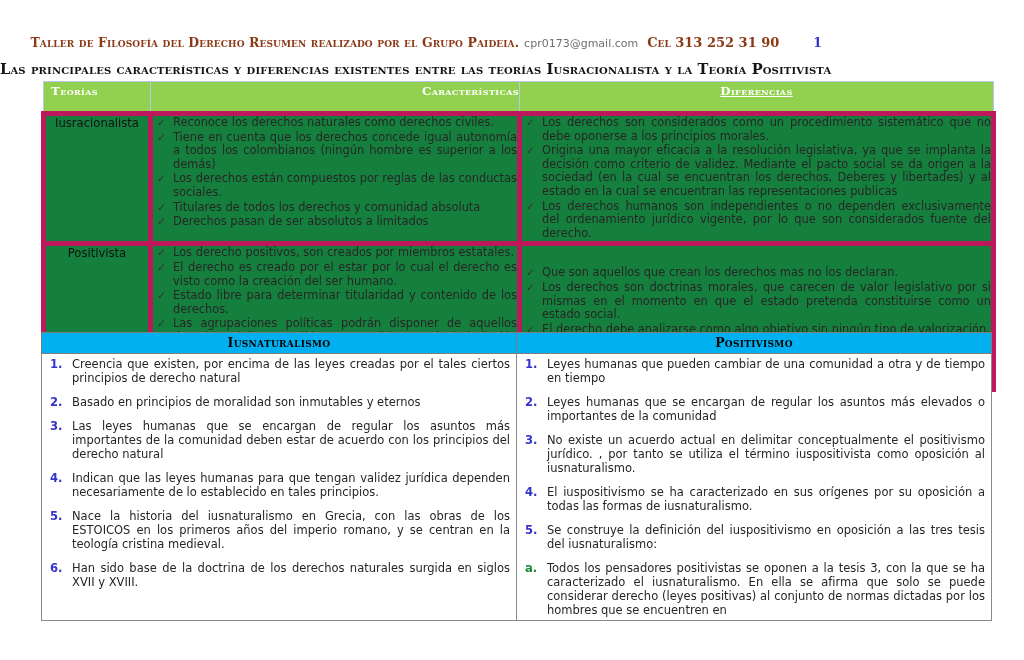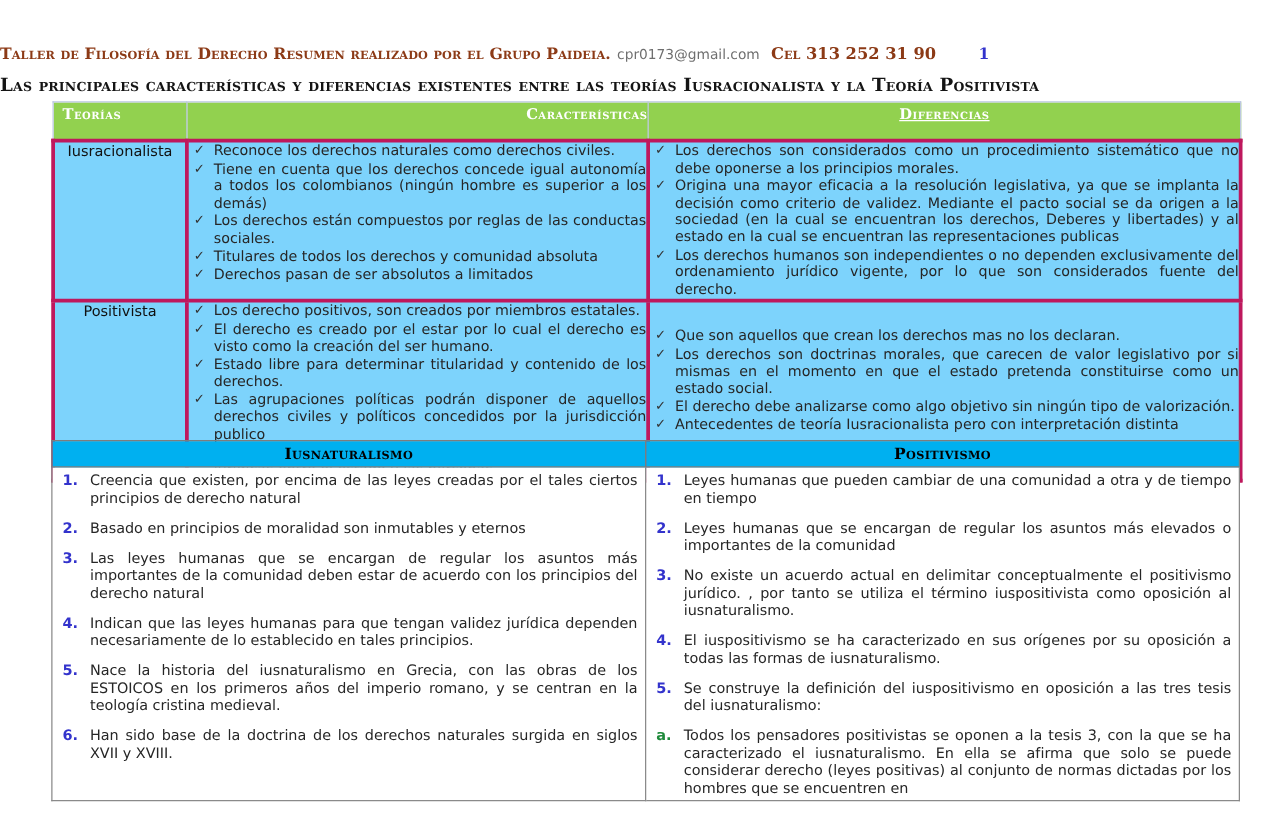--- a/index.html
+++ b/index.html
@@ -15,21 +15,21 @@
     overflow: hidden;
     position: relative;
   }
 
   
   .doc-header {
     position: absolute;
     left: 0;
     top: 36px;
     width: 822px;
-    text-align: left;
+    text-align: right;
     white-space: nowrap;
     font-size: 12.5px;
     line-height: 14px;
   }
   .hdr-main {
     font-family: "DejaVu Serif", serif;
     font-weight: bold;
     font-size: 12.5px;
     color: #8c3a16;
     font-variant: small-caps;
@@ -105,22 +105,22 @@
     text-align: center;
     vertical-align: middle;
     border: 1px solid #bcc8e0;
     padding: 0 0 11px 0;
     margin-top: 36px;
   }
   #table-theories th.th-theories  { text-align: left; padding-left: 7px; }
   #table-theories th.th-features  { text-align: right; }
   #table-theories th.th-diffs     { text-align: center; text-decoration: underline; }
   #table-theories td {
-    border: 3px solid #be185d;
-    background: #7dd3fc;
+    border: 5px solid #be185d;
+    background: #15803d;
   }
   td.theory-name {
     text-align: center;
     vertical-align: middle;
     font-size: 11.6px;
     color: #111;
     padding: 2px 4px;
   }
   td.cell-list { padding: 4px 7px 5px 4px; }
 
@@ -143,21 +143,21 @@
     position: absolute;
     left: 4px;
     top: 0;
     font-size: 10.6px;
     color: #333;
   }
 
   
   #table-schools {
     left: 41px;
-    top: 352px;
+    top: 332px;
     width: 950px;
   }
   #table-schools th {
     background: #00b0f0;
     color: #000000;
     height: 19px;
     font-family: "DejaVu Serif", serif;
     font-weight: bold;
     font-size: 12.4px;
     font-variant: small-caps;

